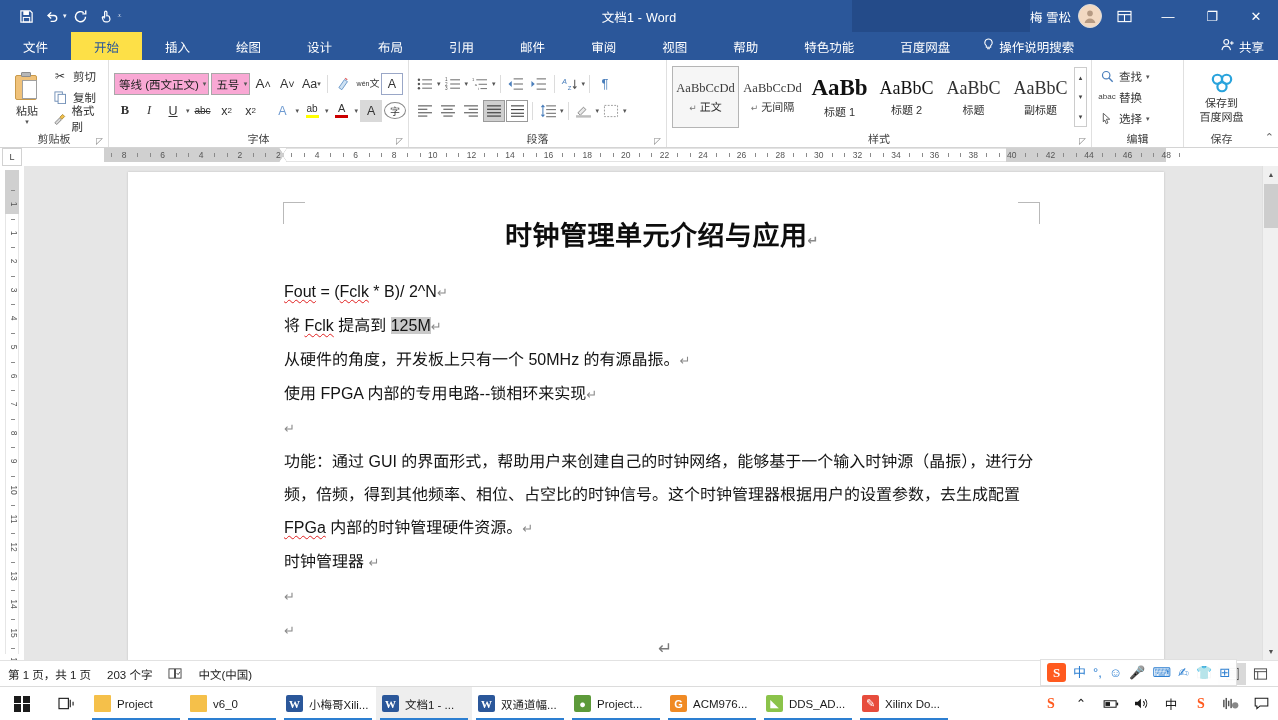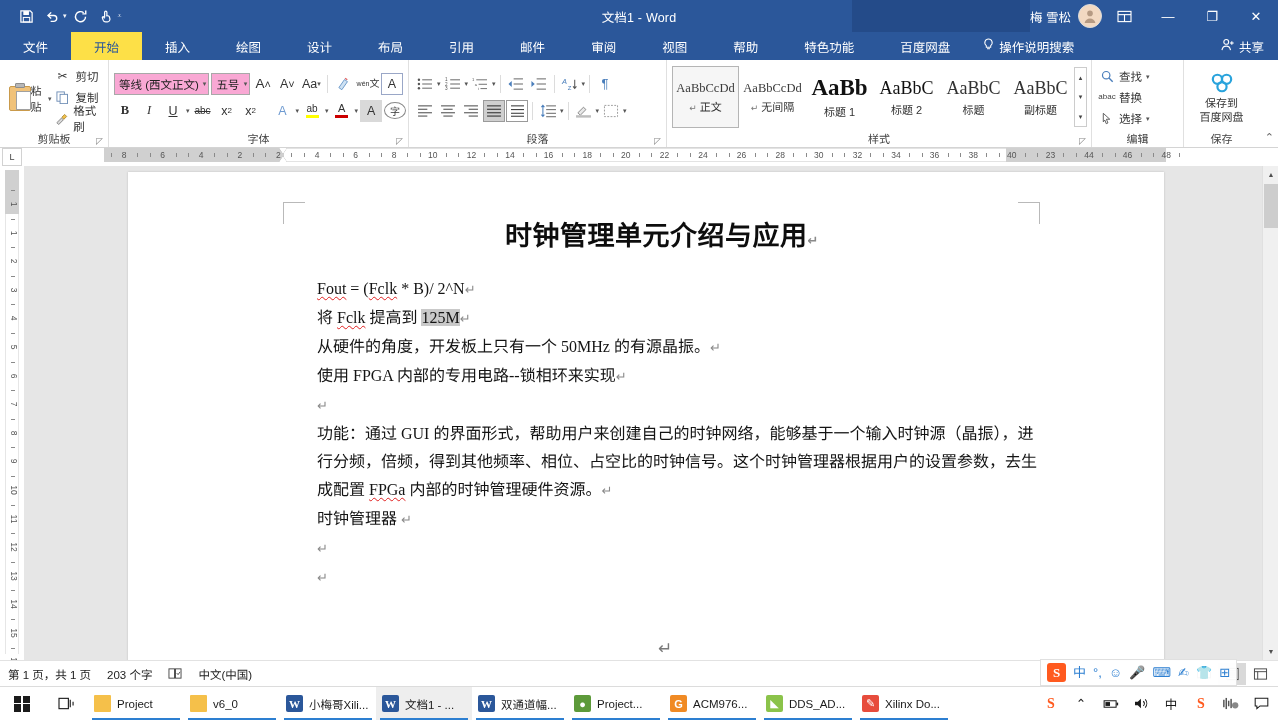--- a/index.html
+++ b/index.html
@@ -83,21 +83,21 @@
     line-height: 16px; position: relative;
   }
   .dlg-launcher {
     position: absolute; right: 4px; bottom: 1px; width: 9px; height: 9px;
     font-size: 9px; color: #888; line-height: 9px;
   }
 
   
   .clip { width: 108px; }
   .paste-col {
-    width: 48px; display: flex; flex-direction: row; align-items: center;
+    width: 48px; display: flex; flex-direction: column; align-items: center;
     font-size: 11px; color: #333; padding-top: 2px;
   }
   .paste-ico {
     width: 32px; height: 30px; position: relative;
   }
   .cb-body {
     position: absolute; left: 4px; top: 3px; width: 22px; height: 25px;
     background: #f0c27a; border: 1px solid #c99a4b; border-radius: 2px;
   }
   .cb-clip {
@@ -245,24 +245,23 @@
   .mc-tr { top: 30px; right: 124px; border-right: 1px solid #b9b9b9; border-top: 1px solid #b9b9b9; }
 
   .doc-body { position: absolute; top: 44px; left: 156px; right: 124px; }
   .doc-title {
     font-family: "DejaVu Sans", sans-serif;
     font-size: 27px; font-weight: bold; color: #0d0d0d;
     text-align: center; line-height: 40px; margin-bottom: 14px;
     letter-spacing: 0.5px;
   }
   .p {
-    font-family: Liberation Serif, serif;
-    font-size: 16px; color: #141414; line-height: 28px;
+    font-family: Liberation Sans, sans-serif;
+    font-size: 16px; color: #141414; line-height: 33px;
     white-space: pre-wrap;
-    margin-left: 33px;
   }
   .pilc { color: #8a8a8a; font-size: 13px; }
   .sq {
     text-decoration: underline;
     text-decoration-color: #e02020;
     text-decoration-style: wavy;
     text-decoration-thickness: 1px;
     text-underline-offset: 2px;
   }
   .sel-hl { background: #c9c9c9; }
@@ -914,21 +913,21 @@
         <span class="hr-tick" style="left: 885px;"></span>
         <span class="hr-num" style="left: 910.6px;">36</span>
         <span class="hr-tick" style="left: 897.6px;"></span>
         <span class="hr-tick" style="left: 923.6px;"></span>
         <span class="hr-num" style="left: 949.2px;">38</span>
         <span class="hr-tick" style="left: 936.2px;"></span>
         <span class="hr-tick" style="left: 962.2px;"></span>
         <span class="hr-num" style="left: 987.8px;">40</span>
         <span class="hr-tick" style="left: 974.8px;"></span>
         <span class="hr-tick" style="left: 1000.8px;"></span>
-        <span class="hr-num" style="left: 1026.4px;">23</span>
+        <span class="hr-num" style="left: 1026.4px;">42</span>
         <span class="hr-tick" style="left: 1013.4px;"></span>
         <span class="hr-tick" style="left: 1039.4px;"></span>
         <span class="hr-num" style="left: 1065px;">44</span>
         <span class="hr-tick" style="left: 1052px;"></span>
         <span class="hr-tick" style="left: 1078px;"></span>
         <span class="hr-num" style="left: 1103.6px;">46</span>
         <span class="hr-tick" style="left: 1090.6px;"></span>
         <span class="hr-tick" style="left: 1116.6px;"></span>
         <span class="hr-num" style="left: 1142.2px;">48</span>
         <span class="hr-tick" style="left: 1129.2px;"></span>

